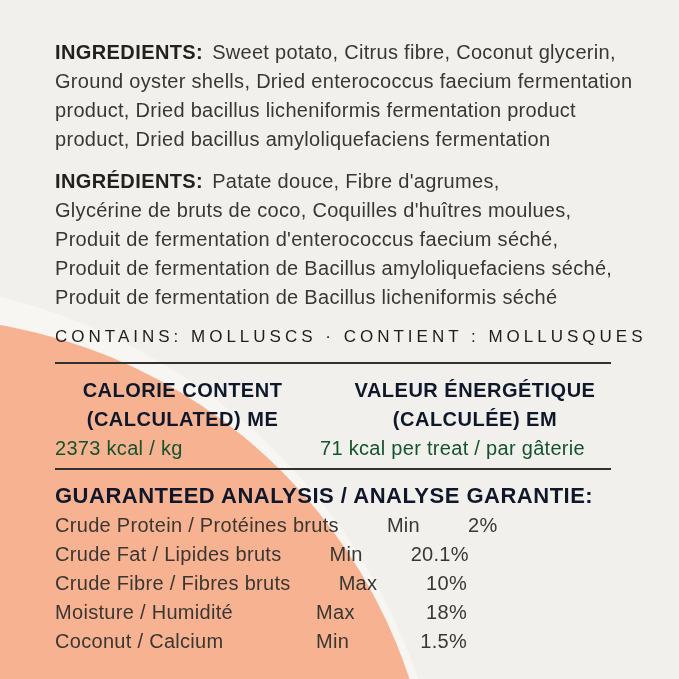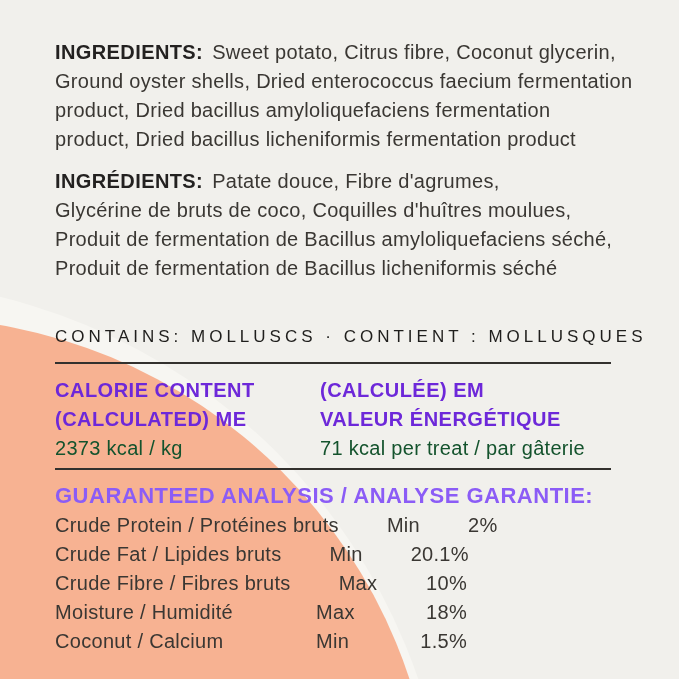--- a/index.html
+++ b/index.html
@@ -74,36 +74,37 @@
     position: absolute;
     top: 376px;
     line-height: 29px;
   }
   .cal-col.en { left: 55px; width: 255px; }
   .cal-col.fr { left: 320px; width: 310px; }
   .cal-heading {
     font-weight: bold;
     font-size: 20px;
     letter-spacing: 0.5px;
-    color: #6d28d9;
+    color: #0f172a;
     white-space: nowrap;
+    text-align: center;
   }
   .cal-value {
     font-size: 20px;
     letter-spacing: 0.3px;
     color: #14532d;
     white-space: nowrap;
   }
   .analysis-heading {
     position: absolute;
     left: 55px; top: 483px;
     font-size: 22px;
     font-weight: bold;
     letter-spacing: 0.5px;
-    color: #8b5cf6;
+    color: #0f172a;
     white-space: nowrap;
   }
   .analysis-rows {
     position: absolute;
     left: 55px; top: 511px;
     width: 412px;
   }
   .analysis-row {
     display: flex;
     align-items: baseline;
@@ -123,44 +124,45 @@
 <div class="label">
 
   <div class="circle ivory"></div>
   <div class="circle peach"></div>
 
   <div class="content">
 
     <div class="para para-en">
       <div class="line"><span class="para-head">INGREDIENTS:</span><span>Sweet potato, Citrus fibre, Coconut glycerin,</span></div>
       <div class="line">Ground oyster shells, Dried enterococcus faecium fermentation</div>
+      <div class="line">product, Dried bacillus licheniformis fermentation product</div>
       <div class="line">product, Dried bacillus amyloliquefaciens fermentation</div>
-      <div class="line">product, Dried bacillus licheniformis fermentation product</div>
     </div>
 
     <div class="para para-fr">
       <div class="line"><span class="para-head">INGRÉDIENTS:</span><span>Patate douce, Fibre d'agrumes,</span></div>
       <div class="line">Glycérine de bruts de coco, Coquilles d'huîtres moulues,</div>
+      <div class="line">Produit de fermentation d'enterococcus faecium séché,</div>
       <div class="line">Produit de fermentation de Bacillus amyloliquefaciens séché,</div>
       <div class="line">Produit de fermentation de Bacillus licheniformis séché</div>
     </div>
 
     <div class="contains">CONTAINS: MOLLUSCS · CONTIENT : MOLLUSQUES</div>
 
     <div class="rule rule-1"></div>
 
     <div class="cal-col en">
       <div class="cal-heading">CALORIE CONTENT</div>
       <div class="cal-heading">(CALCULATED) ME</div>
       <div class="cal-value">2373 kcal / kg</div>
     </div>
 
     <div class="cal-col fr">
+      <div class="cal-heading">VALEUR ÉNERGÉTIQUE</div>
       <div class="cal-heading">(CALCULÉE) EM</div>
-      <div class="cal-heading">VALEUR ÉNERGÉTIQUE</div>
       <div class="cal-value">71 kcal per treat / par gâterie</div>
     </div>
 
     <div class="rule rule-2"></div>
 
     <div class="analysis-heading">GUARANTEED ANALYSIS / ANALYSE GARANTIE:</div>
 
     <div class="analysis-rows">
       <div class="analysis-row">
         <span class="row-label">Crude Protein / Protéines bruts</span>

